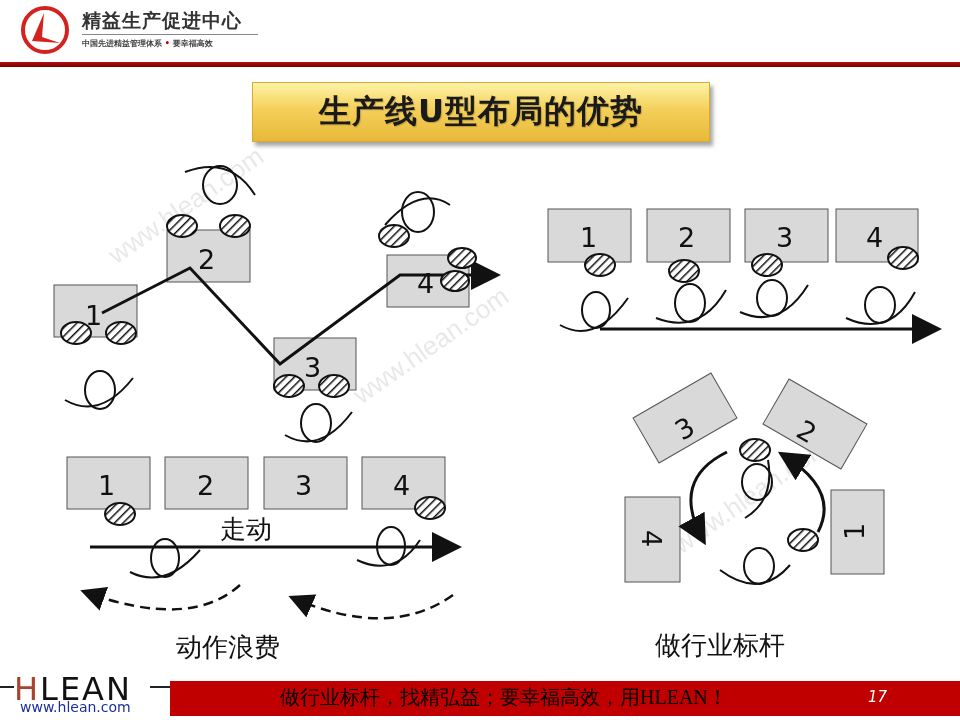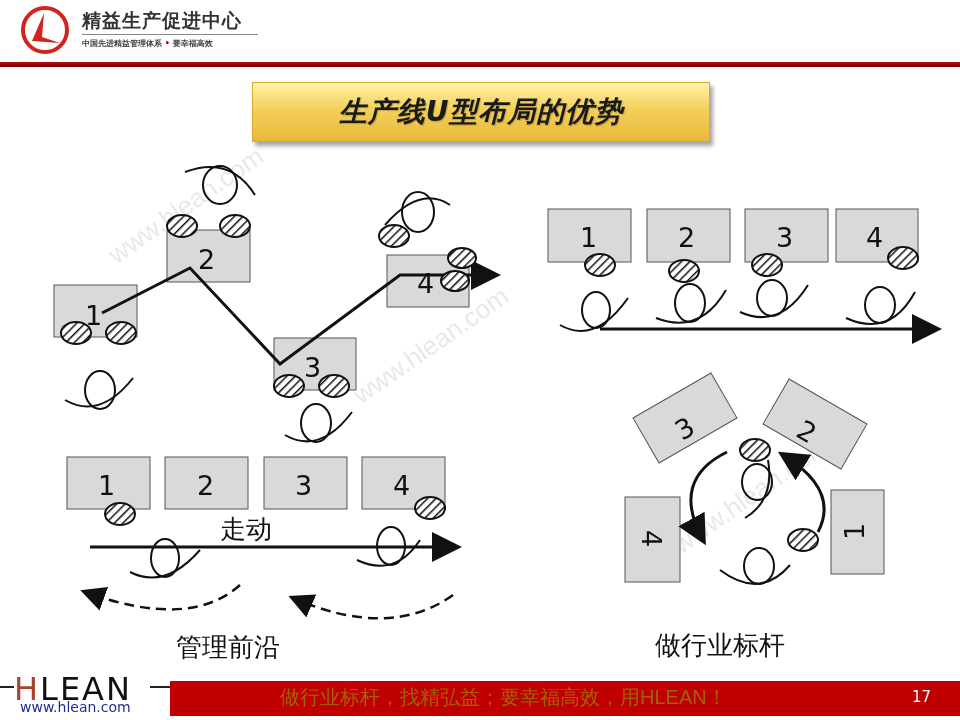--- a/index.html
+++ b/index.html
@@ -9,31 +9,31 @@
   .logo-title{position:absolute;left:82px;top:8px;font-size:19px;font-weight:bold;color:#333;letter-spacing:1px;}
   .logo-rule{position:absolute;left:82px;top:34px;width:176px;height:1px;background:#888;}
   .logo-sub{position:absolute;left:82px;top:38px;font-size:8px;color:#444;font-weight:bold;}
   .logo-sub .dot{color:#c00000;}
   .brand{position:absolute;left:322px;top:24px;font-size:21px;font-weight:bold;color:#111;}
   .brand .h{color:#c00000;}
   .brand .xt{color:#1c2e9a;font-weight:normal;}
   .tagline{position:absolute;left:583px;top:24px;font-size:21px;font-weight:bold;color:#111;letter-spacing:0.5px;}
   .red-band{position:absolute;left:0;top:62px;width:960px;height:5px;background:linear-gradient(#b01010,#7a0000);}
   .title-box{position:absolute;left:252px;top:82px;width:456px;height:58px;background:linear-gradient(180deg,#fff3a8 0%,#f4d05a 45%,#e8b83a 100%);box-shadow:3px 4px 4px rgba(0,0,0,0.35);border:1px solid #d9aa30;display:flex;align-items:center;justify-content:center;}
-  .title-box span{font-size:28px;font-weight:bold;color:#1a1a1a;text-shadow:1px 1px 1px rgba(0,0,0,0.2);letter-spacing:1px;font-style:italic;}
+  .title-box span{font-size:32px;font-weight:bold;color:#1a1a1a;text-shadow:1px 1px 1px rgba(0,0,0,0.2);letter-spacing:1px;}
   .diagram{position:absolute;left:0;top:0;}
   .label{position:absolute;font-size:27px;color:#111;}
   .footer-logo{position:absolute;left:14px;top:670px;font-size:32px;font-weight:normal;letter-spacing:2px;}
   .footer-logo .h{color:#a8432e;}
   .footer-logo .rest{color:#111;}
   .footer-dash{position:absolute;top:686px;height:2px;background:#222;}
   .footer-url{position:absolute;left:20px;top:699px;font-size:14px;color:#1c2e9a;}
   .footer-band{position:absolute;left:170px;top:681px;width:790px;height:35px;background:#c00000;}
-  .footer-slogan{position:absolute;left:280px;top:684px;font-size:20px;color:#a16207;font-family:Liberation Sans, sans-serif;}
-  .footer-page{position:absolute;left:912px;top:688px;font-size:15px;color:#fff;}
+  .footer-slogan{position:absolute;left:280px;top:684px;font-size:20px;color:#000000;font-family:Liberation Serif, serif;}
+  .footer-page{position:absolute;left:868px;top:688px;font-size:15px;color:#fff;font-style:italic;}
   .wm{position:absolute;font-size:26px;color:rgba(150,150,150,0.22);transform:rotate(-35deg);white-space:nowrap;font-family:"Liberation Sans",sans-serif;}
 </style>
 </head>
 <body>
 
 <div class="header">
   <svg class="logo-circle" viewBox="0 0 50 50">
     <circle cx="25" cy="25" r="22" fill="none" stroke="#d2231f" stroke-width="4"></circle>
     <path d="M24 8 L12 36 L40 38 L22 32 Z" fill="#d2231f"></path>
   </svg>
@@ -152,21 +152,21 @@
 <div class="label" style="left:580px;top:222px;">1</div>
 <div class="label" style="left:678px;top:222px;">2</div>
 <div class="label" style="left:776px;top:222px;">3</div>
 <div class="label" style="left:866px;top:222px;">4</div>
 
 <div class="label" style="left:98px;top:470px;">1</div>
 <div class="label" style="left:197px;top:470px;">2</div>
 <div class="label" style="left:295px;top:470px;">3</div>
 <div class="label" style="left:393px;top:470px;">4</div>
 <div class="label" style="left:220px;top:512px;font-size:26px;font-family:Liberation Mono, monospace;">走动</div>
-<div class="label" style="left:176px;top:630px;font-size:26px;">管理前沿</div>
+<div class="label" style="left:176px;top:630px;font-size:26px;">动作浪费</div>
 
 <div class="label" style="left:676px;top:413px;transform:rotate(-30deg);">3</div>
 <div class="label" style="left:798px;top:416px;transform:rotate(30deg);">2</div>
 <div class="label" style="left:643px;top:523px;transform:rotate(90deg);">4</div>
 <div class="label" style="left:846px;top:516px;transform:rotate(-90deg);">1</div>
 <div class="label" style="left:655px;top:628px;font-size:26px;">做行业标杆</div>
 
 <div class="footer-dash" style="left:0;width:14px;"></div>
 <div class="footer-logo">
   <span class="h">H</span><span class="rest">LEAN</span>

